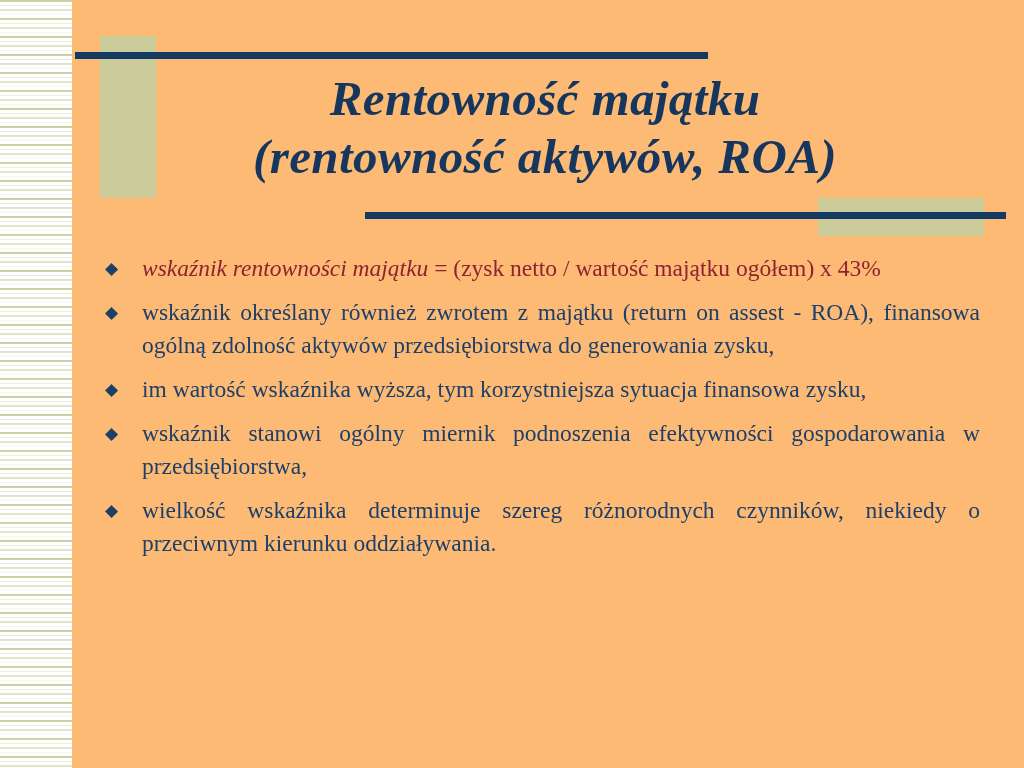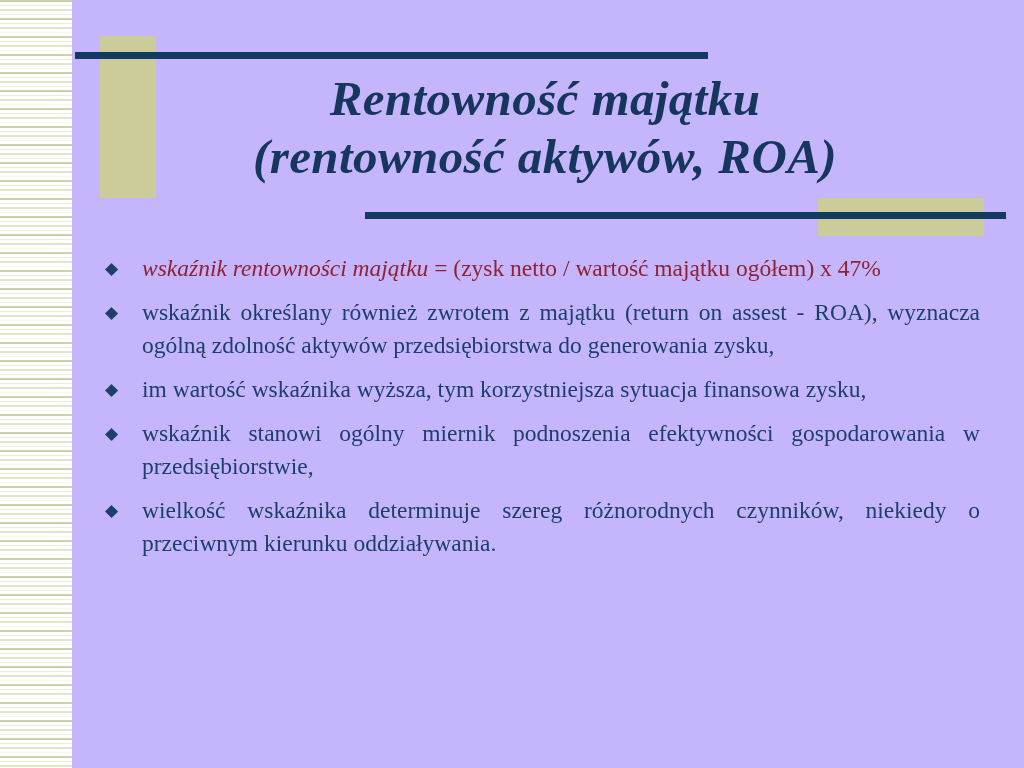--- a/index.html
+++ b/index.html
@@ -5,21 +5,21 @@
   * { margin:0; padding:0; box-sizing:border-box; }
   html, body {
     width:1024px; height:768px;
     background:#ffffff;
     font-family:"Liberation Serif", serif;
     overflow:hidden;
   }
   #slide {
     position:relative;
     width:1024px; height:768px;
-    background:#c4b5fd;
+    background:#fdba74;
   }
 
   
   #stripes {
     position:absolute; left:0; top:0;
     width:72px; height:768px;
     background-image:
       repeating-linear-gradient(
         to bottom,
         #cfd0a6 0px, #cfd0a6 2px,
@@ -114,33 +114,33 @@
 
   <h1 id="title">Rentowność majątku
 (rentowność aktywów, ROA)</h1>
 
   <div id="khaki-horz"></div>
   <div id="rule-bottom"></div>
 
   <div id="body">
       <div class="bullet-row">
         <span class="bullet-mark">◆</span>
-        <span class="bullet-text accent"><span class="em">wskaźnik rentowności majątku</span><span> = (zysk netto / wartość majątku ogółem) x 47%</span></span>
+        <span class="bullet-text accent"><span class="em">wskaźnik rentowności majątku</span><span> = (zysk netto / wartość majątku ogółem) x 43%</span></span>
       </div>
       <div class="bullet-row">
         <span class="bullet-mark">◆</span>
-        <span class="bullet-text">wskaźnik określany również zwrotem z majątku (return on assest - ROA), wyznacza ogólną zdolność aktywów przedsiębiorstwa do generowania zysku,</span>
+        <span class="bullet-text">wskaźnik określany również zwrotem z majątku (return on assest - ROA), finansowa ogólną zdolność aktywów przedsiębiorstwa do generowania zysku,</span>
       </div>
       <div class="bullet-row">
         <span class="bullet-mark">◆</span>
         <span class="bullet-text">im wartość wskaźnika wyższa, tym korzystniejsza sytuacja finansowa zysku,</span>
       </div>
       <div class="bullet-row">
         <span class="bullet-mark">◆</span>
-        <span class="bullet-text">wskaźnik stanowi ogólny miernik podnoszenia efektywności gospodarowania w przedsiębiorstwie,</span>
+        <span class="bullet-text">wskaźnik stanowi ogólny miernik podnoszenia efektywności gospodarowania w przedsiębiorstwa,</span>
       </div>
       <div class="bullet-row">
         <span class="bullet-mark">◆</span>
         <span class="bullet-text">wielkość wskaźnika determinuje szereg różnorodnych czynników, niekiedy o przeciwnym kierunku oddziaływania.</span>
       </div>
     </div>
 
 </div>
 
 </body></html>

